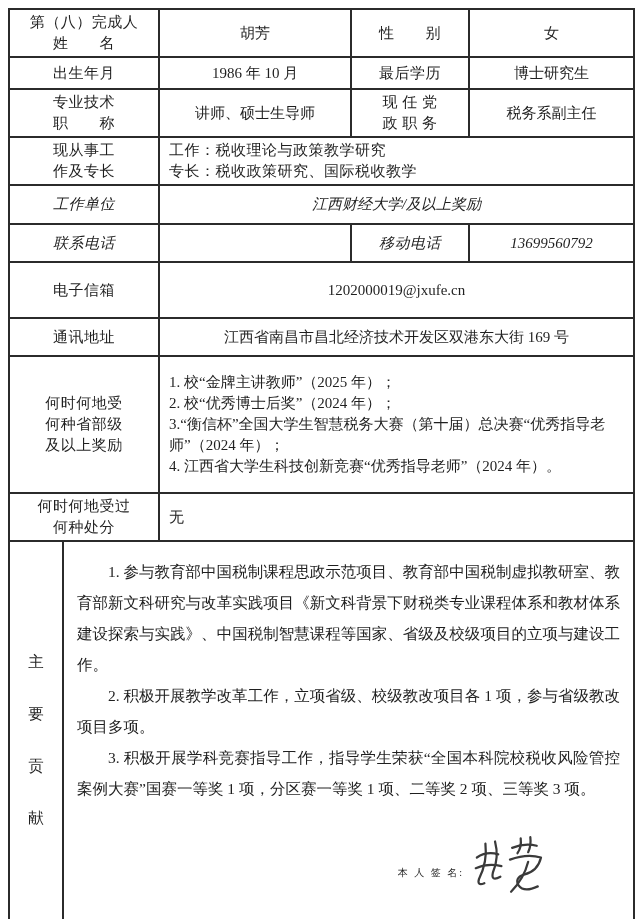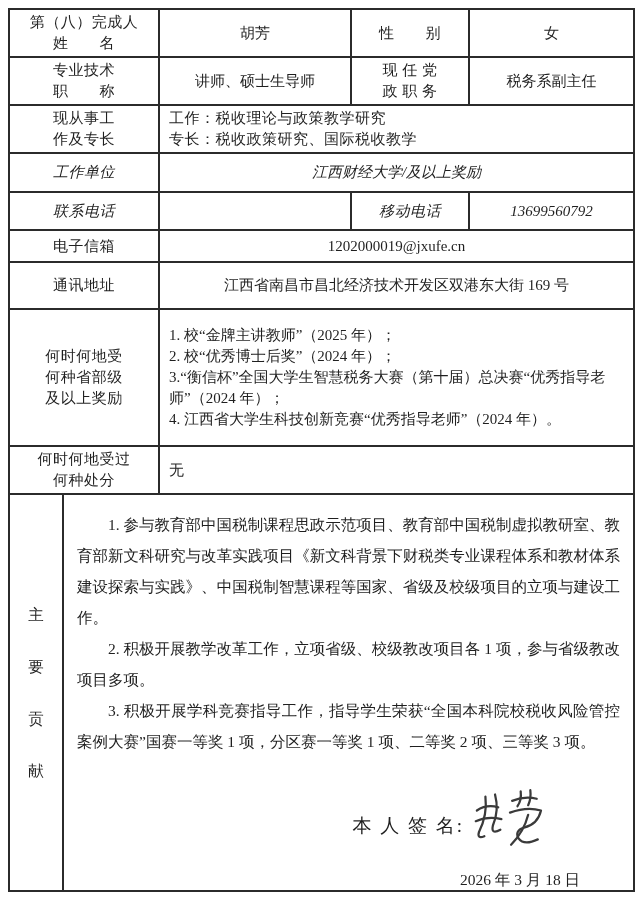--- a/index.html
+++ b/index.html
@@ -42,40 +42,40 @@
     text-indent: 2em;
     font-size: 15.5px;
     line-height: 31px;
   }
   .sign-row {
     display: flex;
     justify-content: flex-end;
     align-items: center;
     margin-top: 30px;
     padding-right: 68px;
-    font-size: 19px;
+    font-size: 10px;
     letter-spacing: 2px;
   }
   .signature-svg { margin-left: 4px; margin-bottom: 14px; }
   .sign-date {
     text-align: right;
     padding-right: 40px;
     margin-top: 6px;
     font-size: 15.5px;
   }
 
   
   tr.r1  td { height: 47px; }
   tr.r2  td { height: 32px; }
   tr.r3  td { height: 46px; }
   tr.r4  td { height: 45px; }
   tr.r5  td { height: 39px; font-style: italic; }
   tr.r6  td { height: 38px; font-style: italic; }
-  tr.r7  td { height: 32px; }
-  tr.r8  td { height: 47px; }
+  tr.r7  td { height: 56px; }
+  tr.r8  td { height: 38px; }
   tr.r9  td { height: 137px; }
   tr.r10 td { height: 45px; }
   tr.r11 td { height: 393px; }
 </style>
 </head>
 <body>
 
 <div class="doc">
   <table class="form-table">
     <colgroup>
@@ -88,20 +88,26 @@
 
     <tbody>
         <tr class="r1">
       <td colspan="2" class="lbl">第（八）完成人
 姓　　名</td>
       <td class="val">胡芳</td>
       <td class="lbl">性　　别</td>
       <td class="val">女</td>
     </tr>
 
+    <tr class="r2">
+      <td colspan="2" class="lbl">出生年月</td>
+      <td class="val">1986 年 10 月</td>
+      <td class="lbl">最后学历</td>
+      <td class="val">博士研究生</td>
+    </tr>
 
     <tr class="r3">
       <td colspan="2" class="lbl">专业技术
 职　　称</td>
       <td class="val">讲师、硕士生导师</td>
       <td class="lbl">现 任 党
 政 职 务</td>
       <td class="val">税务系副主任</td>
     </tr>
 

